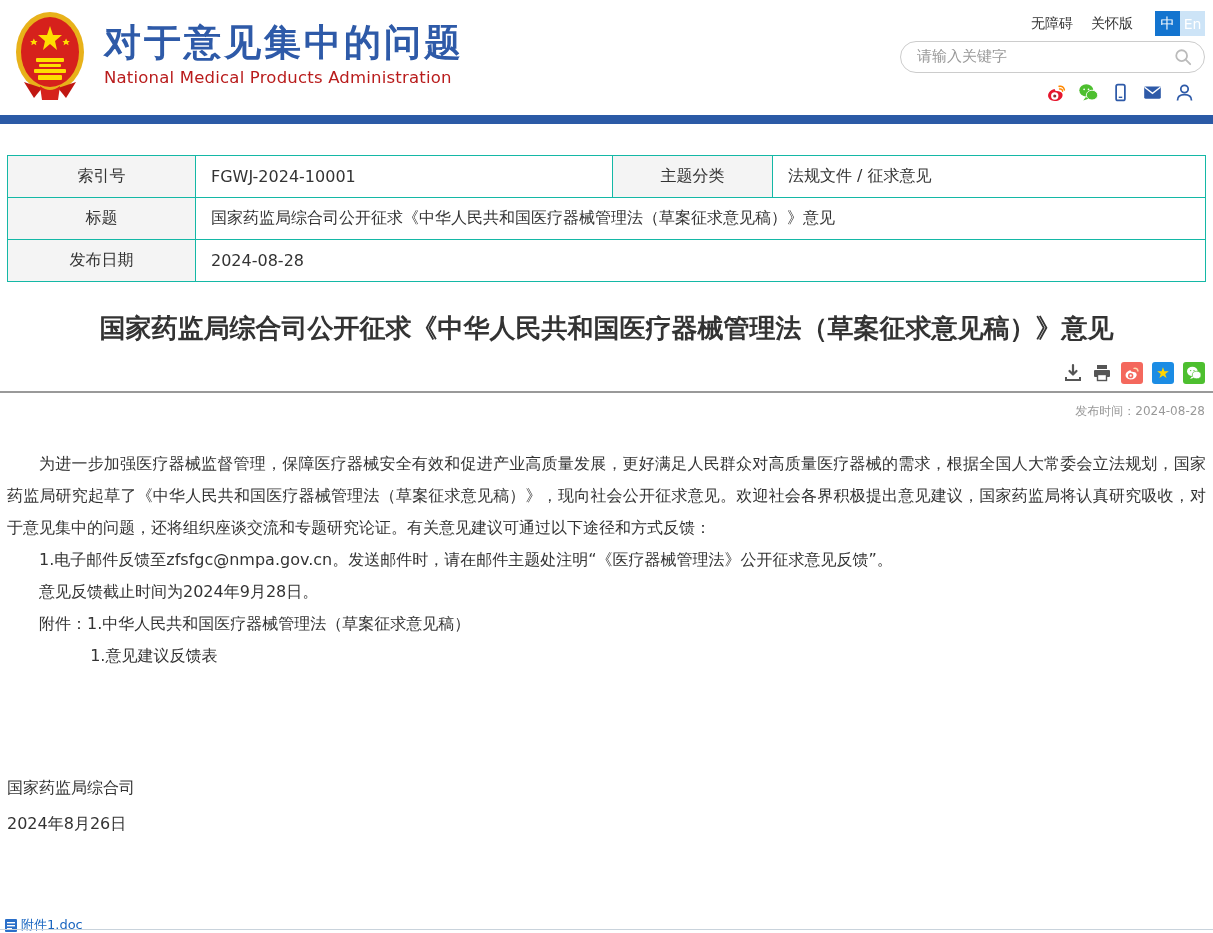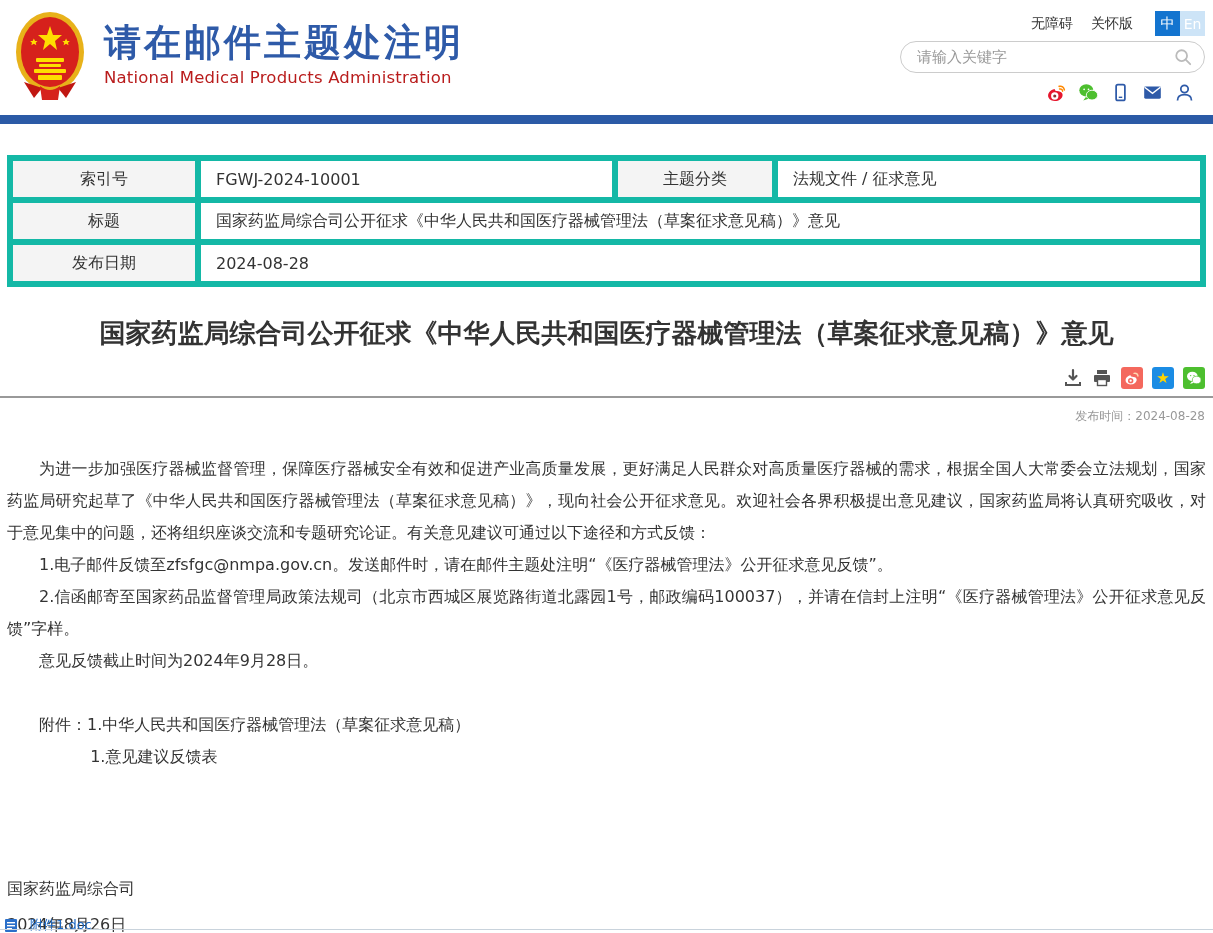--- a/index.html
+++ b/index.html
@@ -24,61 +24,61 @@
     font-size:14px; color:#fff; cursor:pointer; }
   .lang-zh { background:#1374cf; }
   .lang-en { background:#cde4f7; }
   .searchbar {
     position:absolute; top:41px; right:8px; width:305px; height:32px;
     border:1px solid #ccc; border-radius:16px; display:flex; align-items:center;
     padding:0 12px 0 16px; background:#fff;
   }
   .searchbar input {
     flex:1; border:none; outline:none; font-size:15px; color:#333; background:transparent;
-    font-family:Liberation Serif, serif;
+    font-family:Liberation Mono, monospace;
   }
   .searchbar input::placeholder { color:#999; }
   .mag { width:18px; height:18px; flex:0 0 auto; cursor:pointer; }
   .header-icons { position:absolute; top:82px; right:18px; display:flex; align-items:center; gap:11px; }
   .hicon { width:21px; height:21px; display:block; cursor:pointer; }
   .blue-bar { height:9px; background:#2b5aa6; }
   
   .meta-table {
     width:1199px; margin:31px 7px 0 7px; border-collapse:collapse; table-layout:fixed;
     font-size:16px;
   }
-  .meta-table td { border:6px solid #14b8a6; height:42px; vertical-align:middle; }
+  .meta-table td { border:1px solid #14b8a6; height:42px; vertical-align:middle; }
   .meta-table td.lbl { background:#f4f4f4; text-align:center; color:#333; }
   .meta-table td.val { padding-left:15px; background:#fff; }
   .c1 { width:188px; } .c2 { width:417px; } .c3 { width:160px; }
   
   .article-title {
     margin-top:30px; text-align:center; font-size:26px; font-weight:bold; color:#333;
     padding:0 40px; line-height:1.3;
   }
   .tools { margin:16px 8px 0 0; display:flex; justify-content:flex-end; align-items:center; gap:9px; }
   .tool-ic { width:20px; height:20px; cursor:pointer; display:block; }
   .share-ic { width:22px; height:22px; border-radius:3px; display:flex; align-items:center;
     justify-content:center; cursor:pointer; }
   .share-weibo { background:#f4685d; }
   .share-qzone { background:#1b8ce4; color:#ffd400; font-size:15px; }
   .share-wechat { background:#4dbf2f; }
   .title-rule { border:none; border-top:2px solid #999; margin-top:7px; }
   .pub-time { text-align:right; color:#999; font-size:12px; margin:10px 8px 0 0; }
   .article-body { margin:28px 7px 0 7px; font-size:16px; line-height:32px; color:#333; text-align:justify; }
   .article-body p { text-indent:2em; }
-  .attachments { margin-top:32px; }
+  .attachments { }
   .att-line1 { text-indent:2em; }
   .att-line2 { padding-left:5.2em; }
   .signature { margin-top:100px; text-align:left; padding-right:10px; font-size:16px; }
   .signature .org { line-height:32px; }
   .signature .date { line-height:32px; margin-top:4px; }
   
   .footer-attachment {
-    position:absolute; left:4px; top:916px; display:flex; align-items:center; gap:12px;
+    position:absolute; left:4px; top:916px; display:flex; align-items:center; gap:3px;
     font-size:13px; color:#1a66c0; cursor:pointer; white-space:nowrap;
   }
   .doc-ic { width:14px; height:15px; }
   .footer-line { position:absolute; left:0; top:929px; width:100%; border-top:1px solid #c9d3dc; }
 </style>
 </head>
 <body>
 
 <div class="header">
   <div class="brand">
@@ -90,21 +90,21 @@
       <path d="M26 76 Q36 84 46 76 L44 90 L28 90 Z" fill="#d6211c"></path>
       <polygon points="36,16 39,25 48,25 41,31 43,40 36,34 29,40 31,31 24,25 33,25" fill="#ffde00"></polygon>
       <polygon points="20,28 22,32 26,32 23,35 24,39 20,36.5 16,39 17,35 14,32 18,32" fill="#ffde00" transform="scale(0.62) translate(12,18)"></polygon>
       <polygon points="52,28 54,32 58,32 55,35 56,39 52,36.5 48,39 49,35 46,32 50,32" fill="#ffde00" transform="scale(0.62) translate(32,18)"></polygon>
       <rect x="22" y="48" width="28" height="4" rx="1" fill="#ffde00"></rect>
       <rect x="25" y="54" width="22" height="3" rx="1" fill="#ffde00"></rect>
       <rect x="20" y="59" width="32" height="4" rx="1" fill="#ffde00"></rect>
       <rect x="24" y="65" width="24" height="5" rx="1" fill="#ffde00"></rect>
     </svg>
     <div class="brand-text">
-      <div class="cn">请在邮件主题处注明</div>
+      <div class="cn">对于意见集中的问题</div>
       <div class="en">National Medical Products Administration</div>
     </div>
   </div>
 
   <div class="top-links">
     <a>无障碍</a>
     <a>关怀版</a>
     <div class="lang">
       <div class="lang-btn lang-zh">中</div>
       <div class="lang-btn lang-en">En</div>
@@ -205,21 +205,20 @@
 
 <hr class="title-rule">
 
 <div class="pub-time">
   <span>发布时间：</span><span>2024-08-28</span>
 </div>
 
 <div class="article-body">
   <p>为进一步加强医疗器械监督管理，保障医疗器械安全有效和促进产业高质量发展，更好满足人民群众对高质量医疗器械的需求，根据全国人大常委会立法规划，国家药监局研究起草了《中华人民共和国医疗器械管理法（草案征求意见稿）》，现向社会公开征求意见。欢迎社会各界积极提出意见建议，国家药监局将认真研究吸收，对于意见集中的问题，还将组织座谈交流和专题研究论证。有关意见建议可通过以下途径和方式反馈：</p>
   <p>1.电子邮件反馈至zfsfgc@nmpa.gov.cn。发送邮件时，请在邮件主题处注明“《医疗器械管理法》公开征求意见反馈”。</p>
-  <p>2.信函邮寄至国家药品监督管理局政策法规司（北京市西城区展览路街道北露园1号，邮政编码100037），并请在信封上注明“《医疗器械管理法》公开征求意见反馈”字样。</p>
   <p>意见反馈截止时间为2024年9月28日。</p>
 
   <div class="attachments">
     <div class="att-line1">
       <span>附件：</span><span>1.中华人民共和国医疗器械管理法（草案征求意见稿）</span>
     </div>
     <div class="att-line2">
       <span>1.意见建议反馈表</span>
     </div>
   </div>

